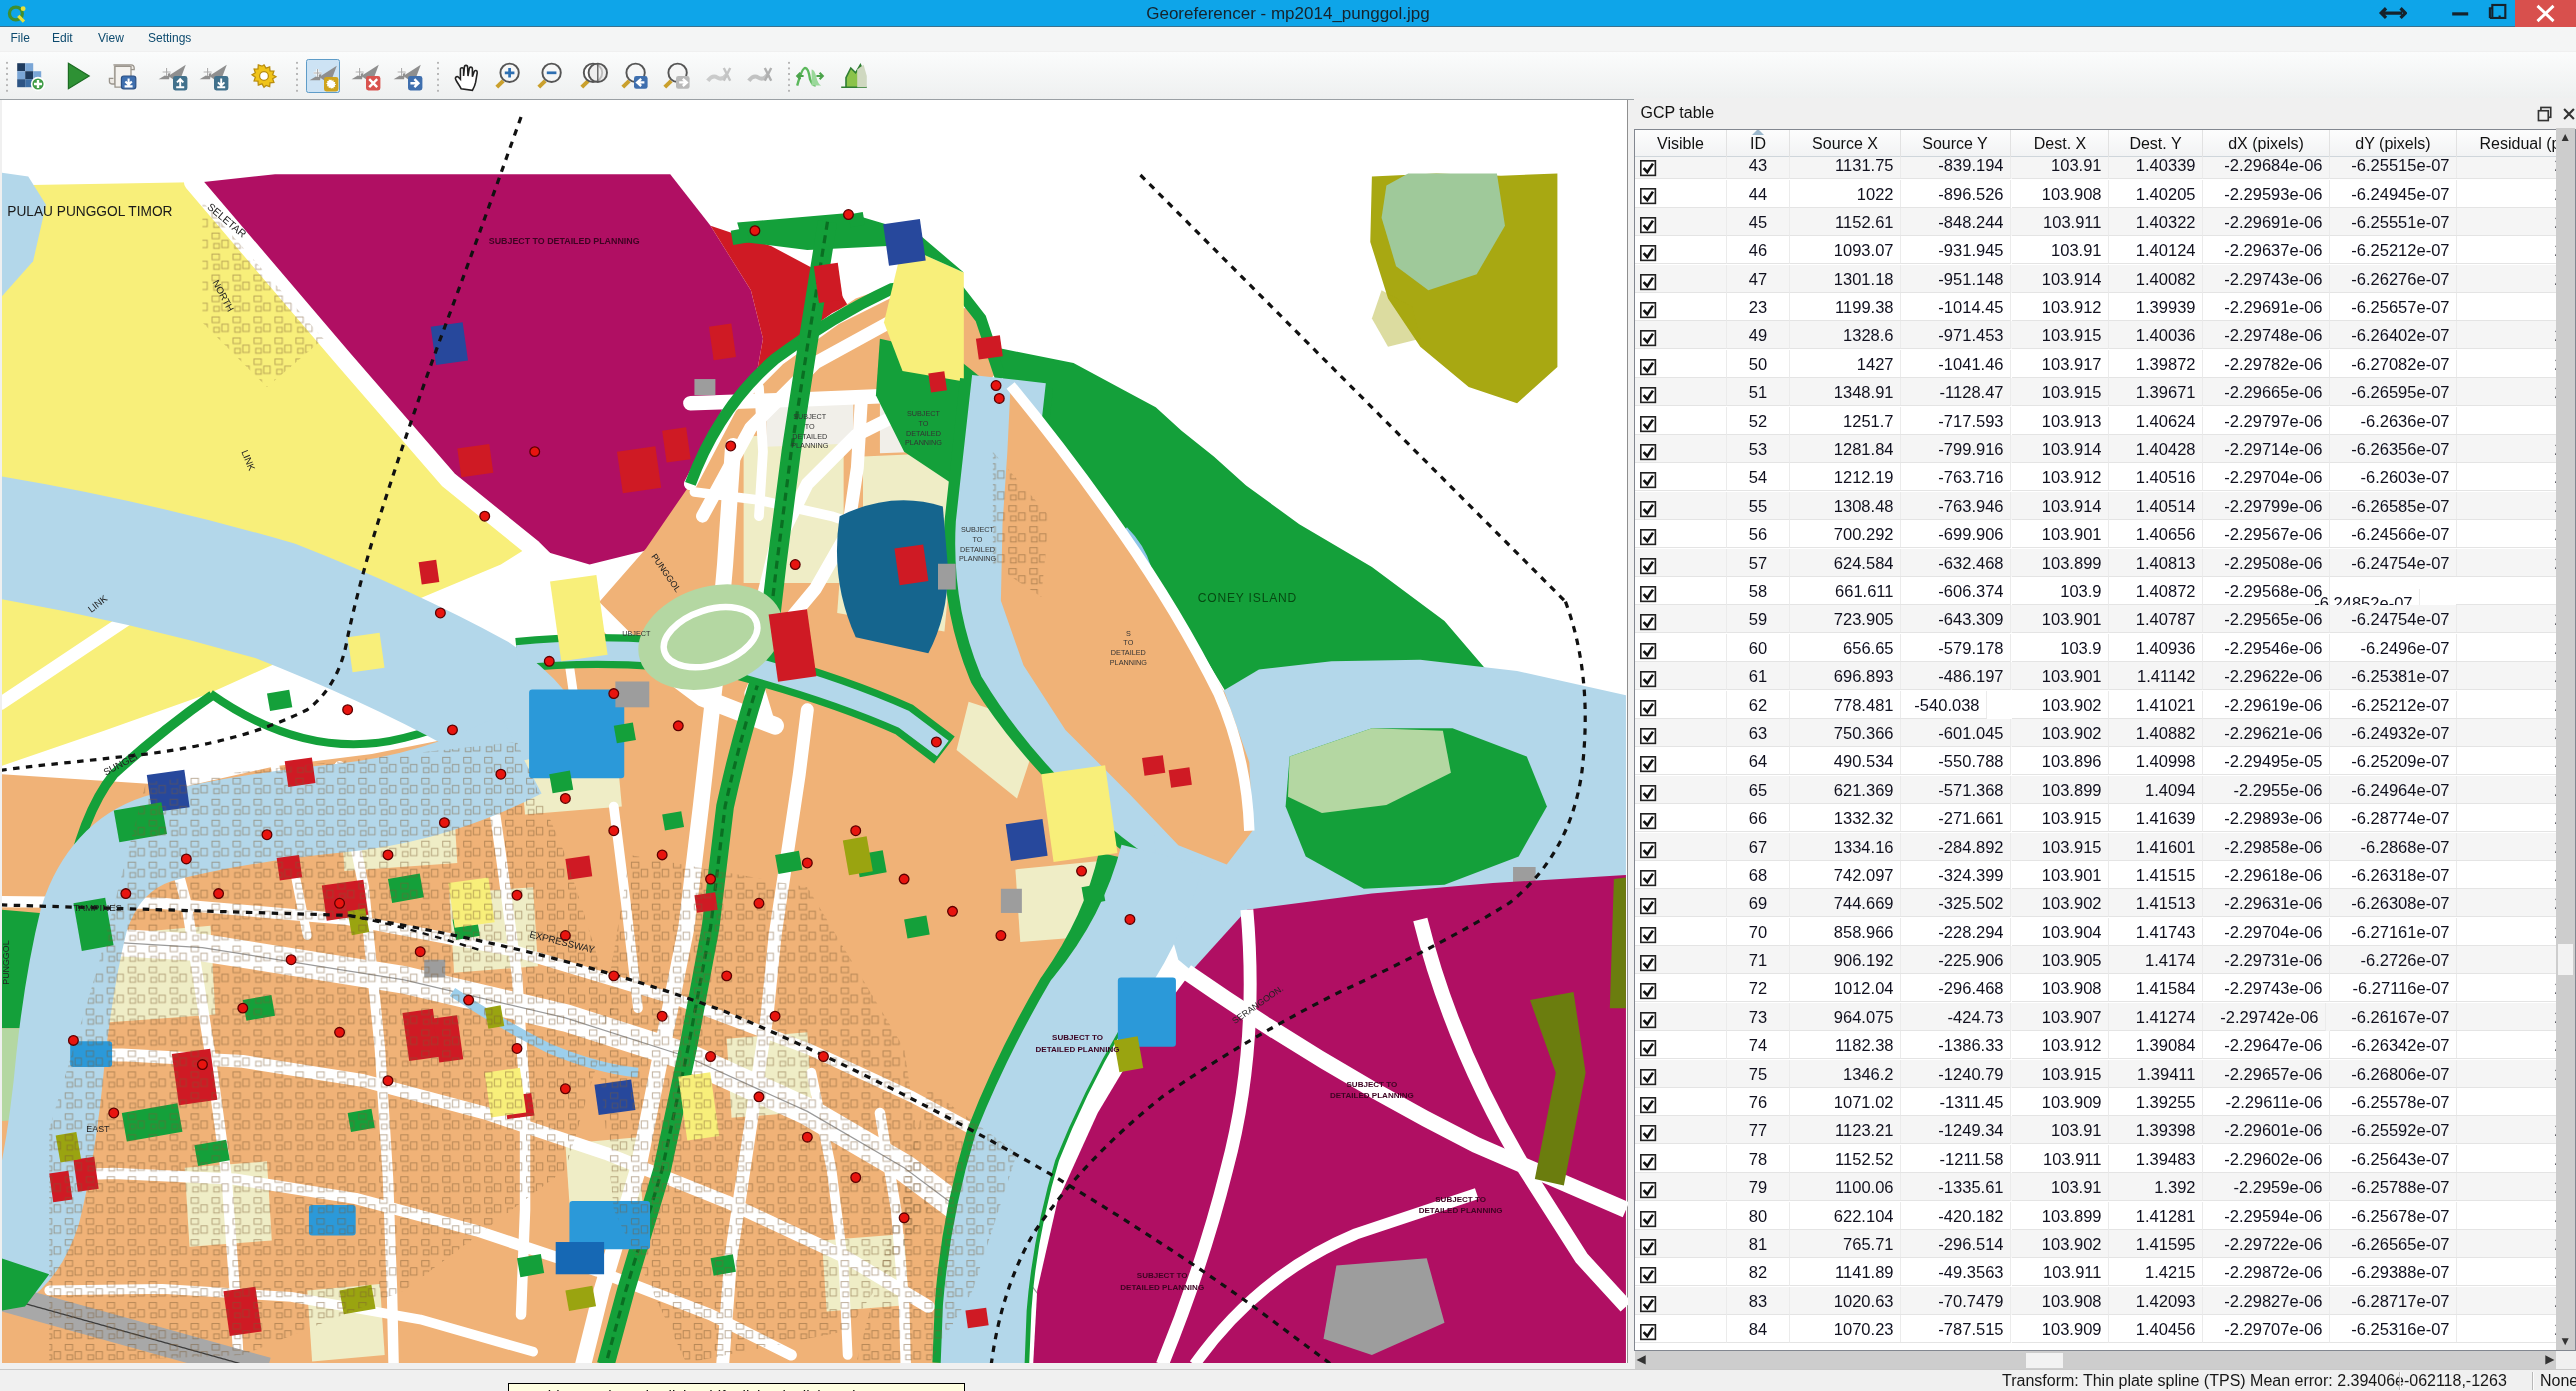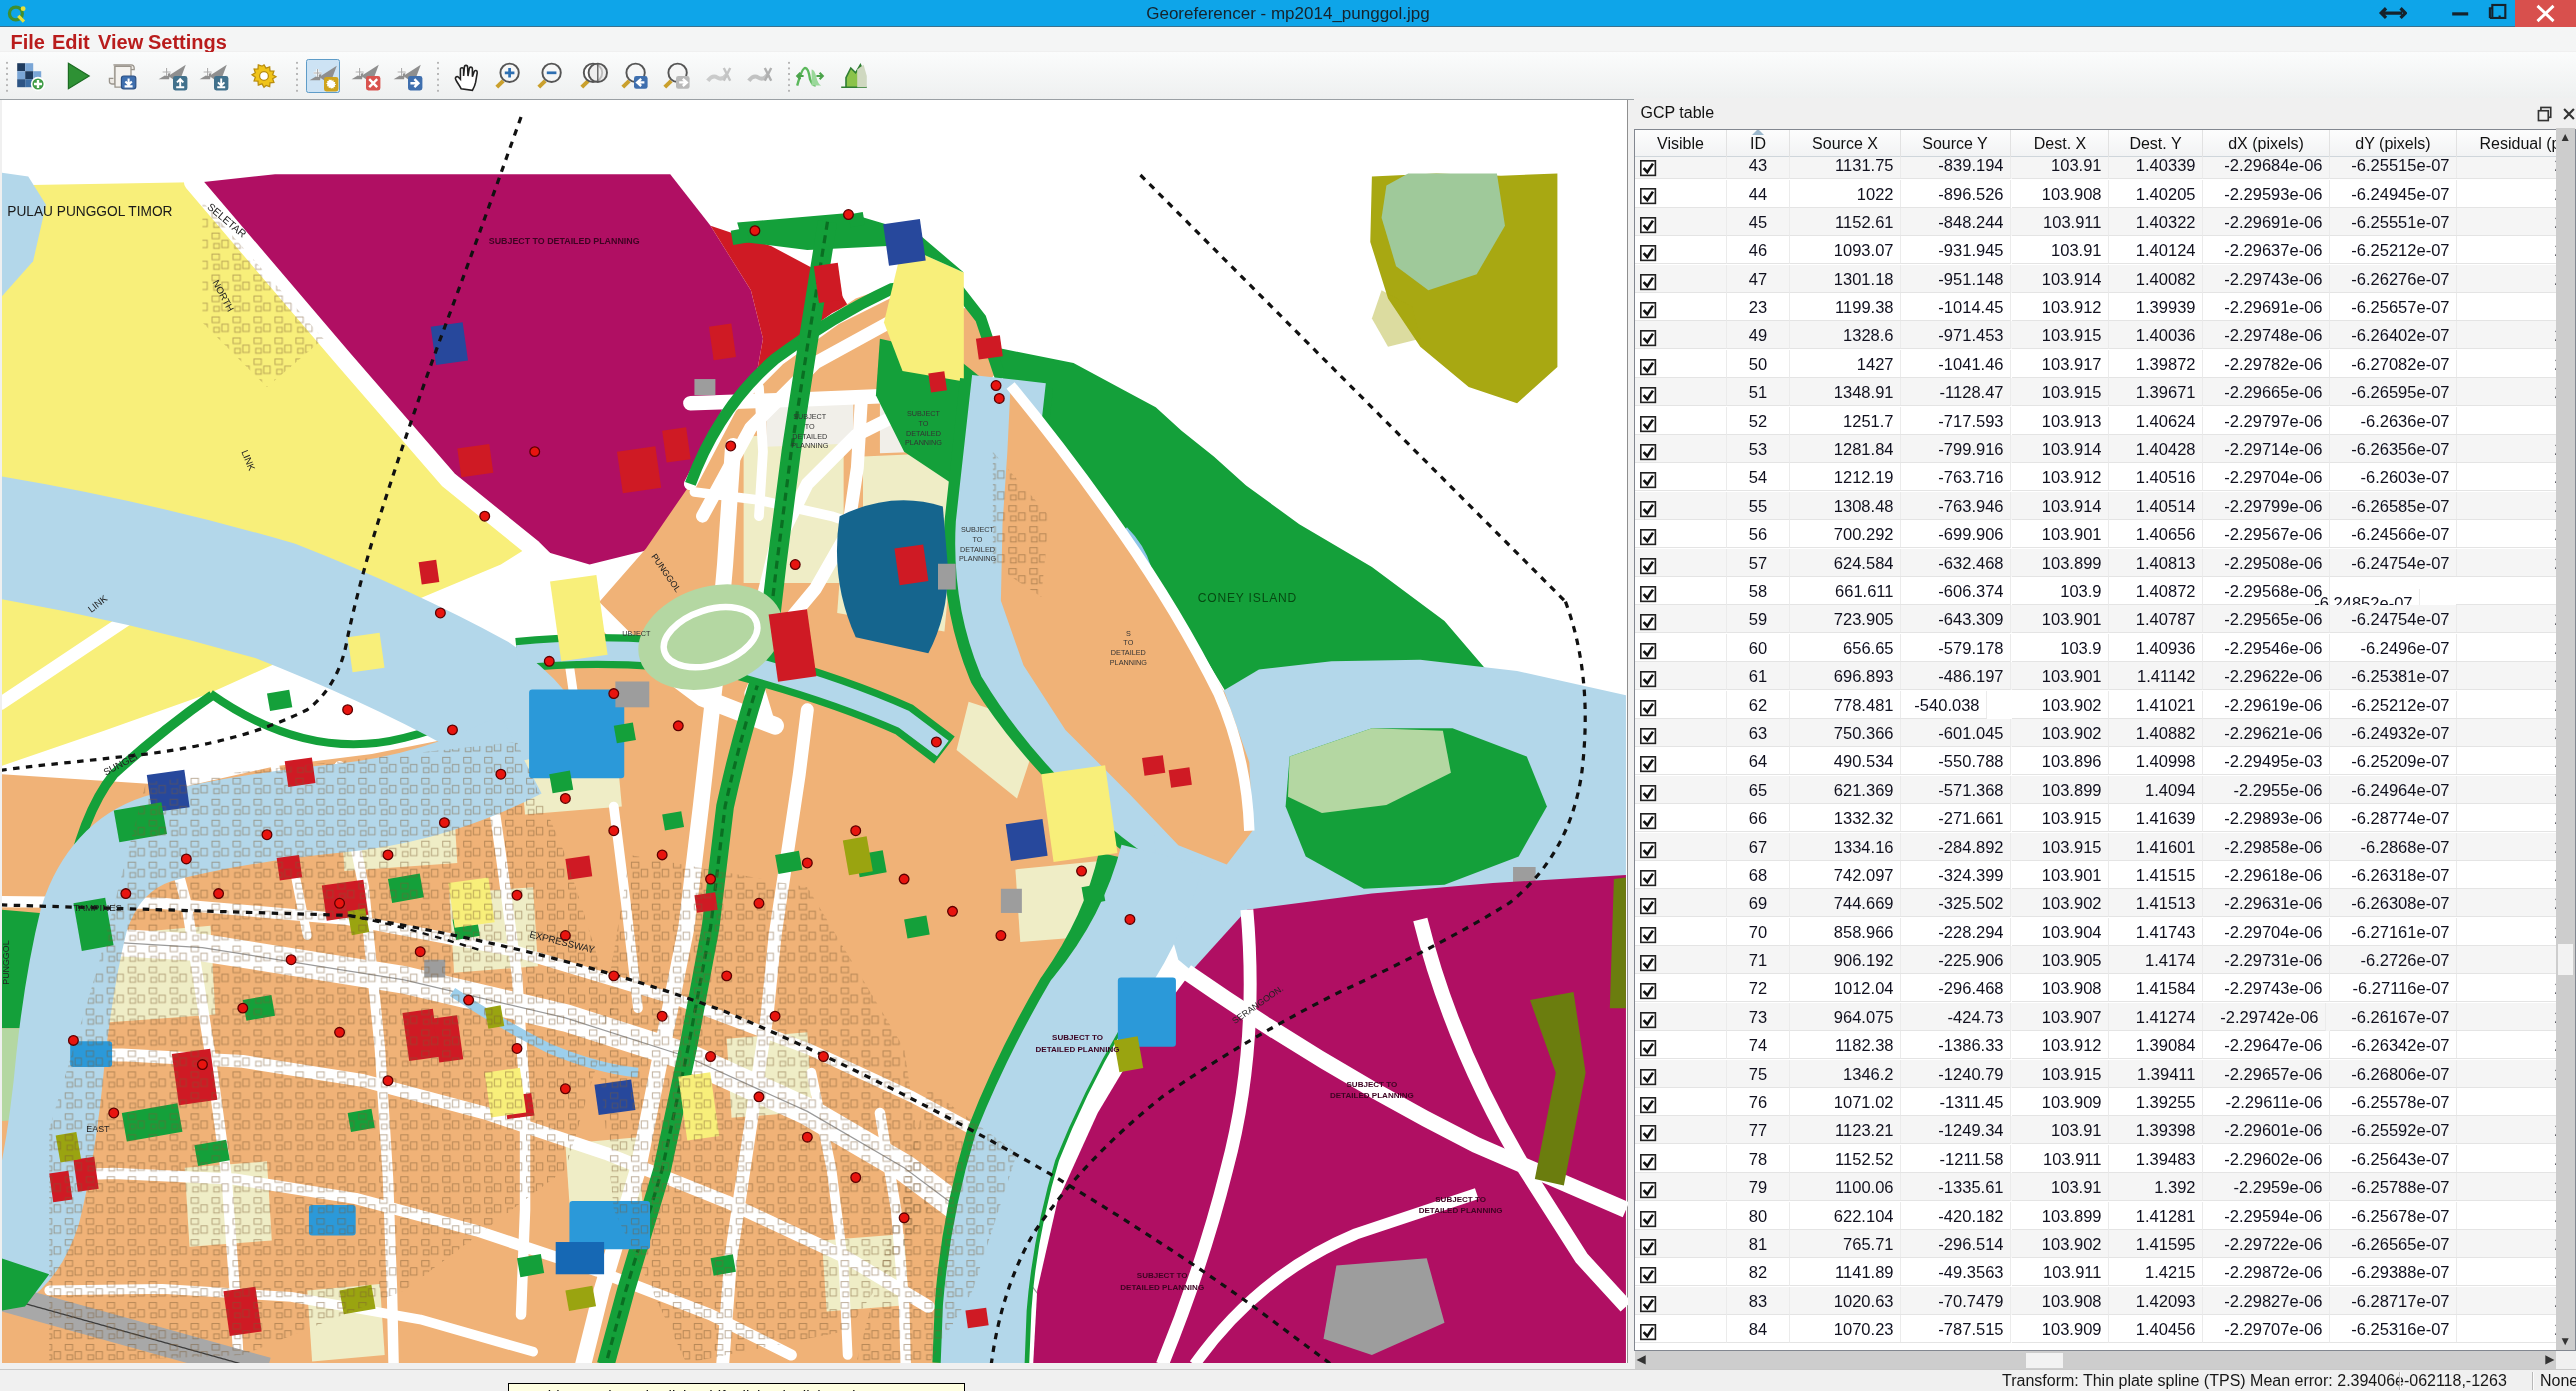--- a/index.html
+++ b/index.html
@@ -1,21 +1,21 @@
 <!DOCTYPE html>
 <html style="font-size:13px"><head><meta charset="utf-8"><style>
 * { margin:0; padding:0; box-sizing:border-box; }
 html,body { width:2576px; height:1392px; overflow:hidden; font-family:"Liberation Sans",sans-serif; background:#f0f0f0;}
 .titlebar { position:absolute; left:0; top:0; width:2576px; height:27px; background:#0ea5e9; border-bottom:0.8px solid #39718f;}
 .titlebar .title { position:absolute; left:0; right:0; text-align:center; top:4px; font-size:17px; color:#16222b; }
 .qgicon { position:absolute; left:6.5px; top:3.2px; }
 .wbtn { position:absolute; top:0; height:27px; }
 .closebtn { left:2515px; width:61px; background:#d8504d; }
 .menubar { position:absolute; left:0; top:27.4px; width:2576px; height:24px; background:#f4f5f5; }
-.menubar span { position:absolute; top:3.2px; font-size:20px; color:#b91c1c;font-weight:bold; }
+.menubar span { position:absolute; top:3.2px; font-size:12px; color:#0c4a6e; }
 .toolbar { position:absolute; left:0; top:52px; width:2576px; height:48px; background:linear-gradient(#fbfcfc,#eef0f0); border-bottom:0.8px solid #9aa0a4; }
 .ticon { position:absolute; top:7.3px; width:34px; height:34px; }
 .ticon.sel { background:#cde3f4; border:1.2px solid #5e9cc8; border-radius:2.4px; }
 .ticon svg { display:block; margin:0.8px; }
 .thandle { position:absolute; top:8px; width:4px; height:32px;
   background-image:radial-gradient(circle, #b6b6b6 1px, transparent 1.1px); background-size:4px 5.6px; }
 .canvas { position:absolute; left:1.6px; top:100px; width:1626px; height:1263px; background:#fff; border-right:0.8px solid #8f8f8f; }
 .splitter { position:absolute; left:1628px; top:100px; width:5.6px; height:1263px; background:#f0f0f0; }
 .panel { position:absolute; left:1634px; top:98px; width:942px; height:1271px; background:#f0f0f0; }
 .ptitle { position:absolute; left:0; top:0; width:942px; height:30px; background:#f0f0f0; font-size:16px; color:#111; }
@@ -900,21 +900,21 @@
             <span class="cb"><svg width="17" height="17" viewBox="0 0 21 21">
                 <rect x="1" y="1" width="18" height="18" fill="#fff" stroke="#222" stroke-width="2"></rect>
                 <path d="M4.5 10 L9 15 L16 4.5" stroke="#111" stroke-width="3.2" fill="none"></path>
               </svg></span>
           </div>
 <div class="td idc" style="left:92px;width:63px;">64</div>
 <div class="td num" style="left:155px;width:111px;">490.534</div>
 <div class="td num" style="left:265px;width:111px;">-550.788</div>
 <div class="td num" style="left:377px;width:97px;">103.896</div>
 <div class="td num" style="left:474px;width:94px;">1.40998</div>
-<div class="td num" style="left:568px;width:127px;">-2.29495e-03</div>
+<div class="td num" style="left:568px;width:127px;">-2.29495e-05</div>
 <div class="td num" style="left:695px;width:127px;">-6.25209e-07</div>
 <div class="td num" style="left:821px;width:129px;">2.3</div>
 </div>
 <div class="tr odd" style="top:619px;">
 <div class="td cbcell" style="left:0px;width:92px;">
             <span class="cb"><svg width="17" height="17" viewBox="0 0 21 21">
                 <rect x="1" y="1" width="18" height="18" fill="#fff" stroke="#222" stroke-width="2"></rect>
                 <path d="M4.5 10 L9 15 L16 4.5" stroke="#111" stroke-width="3.2" fill="none"></path>
               </svg></span>
           </div>

